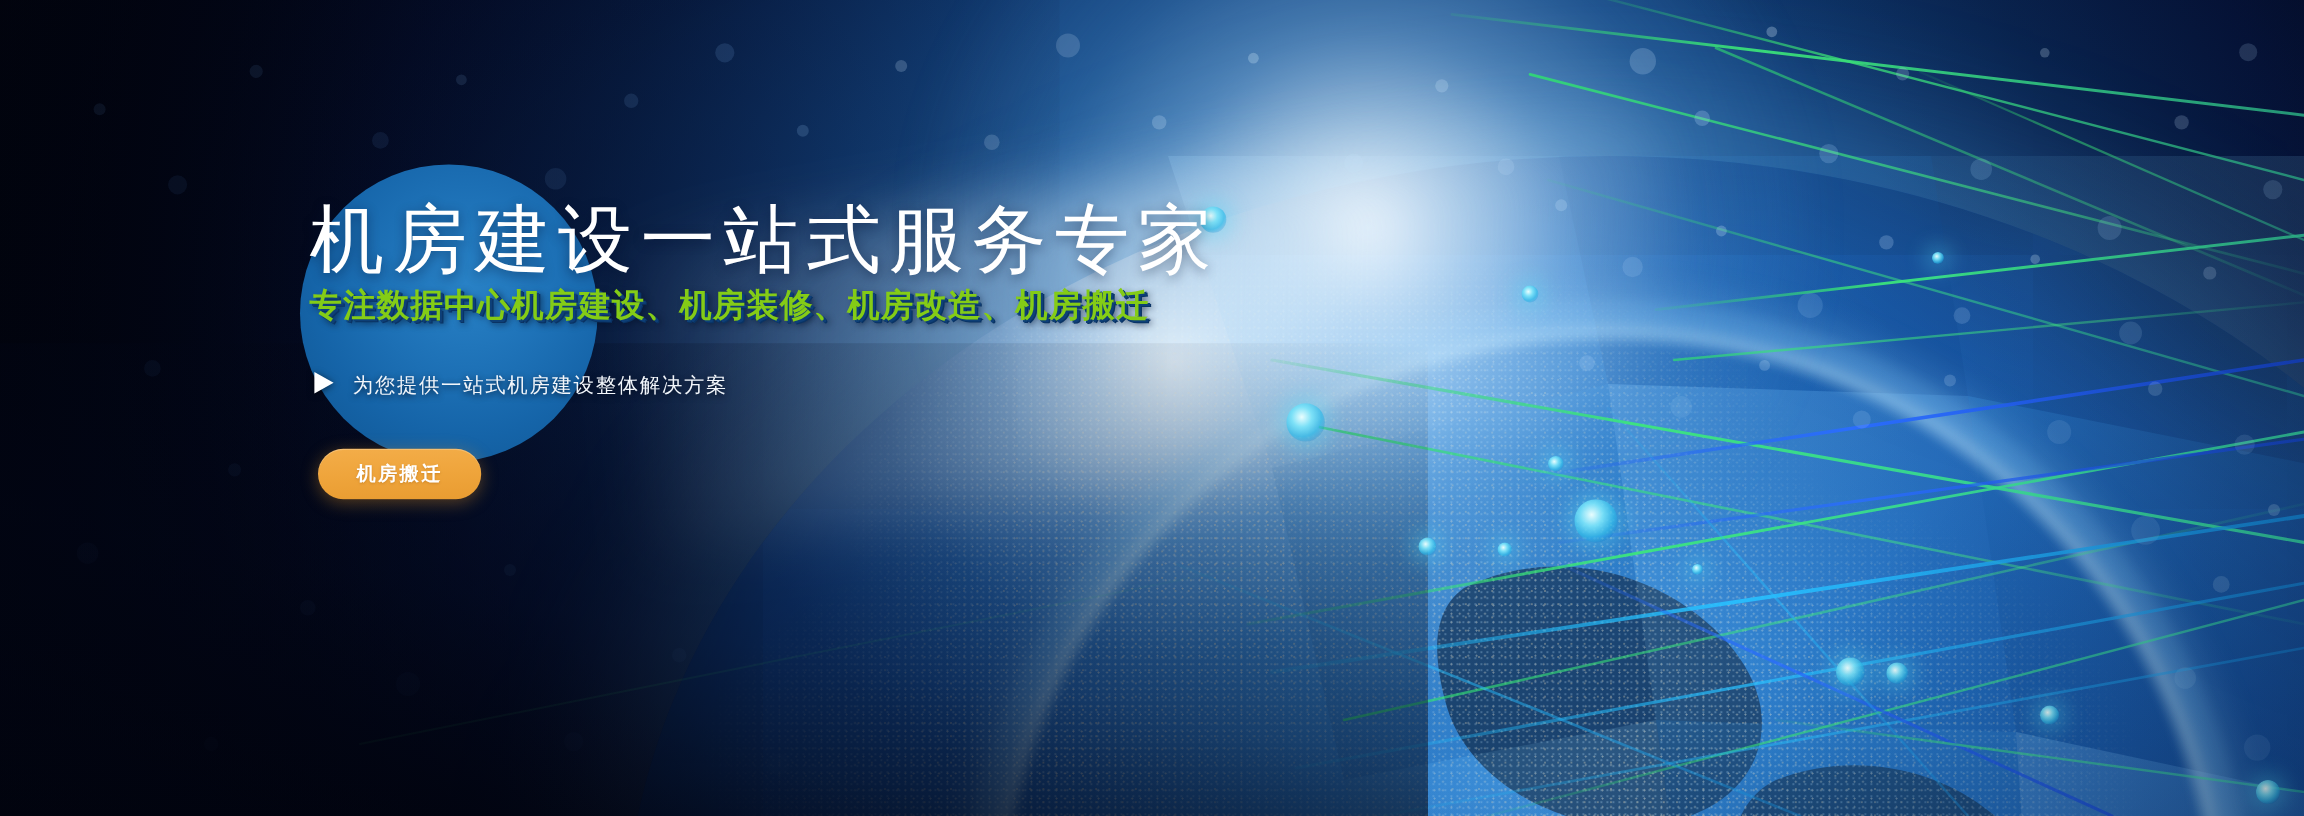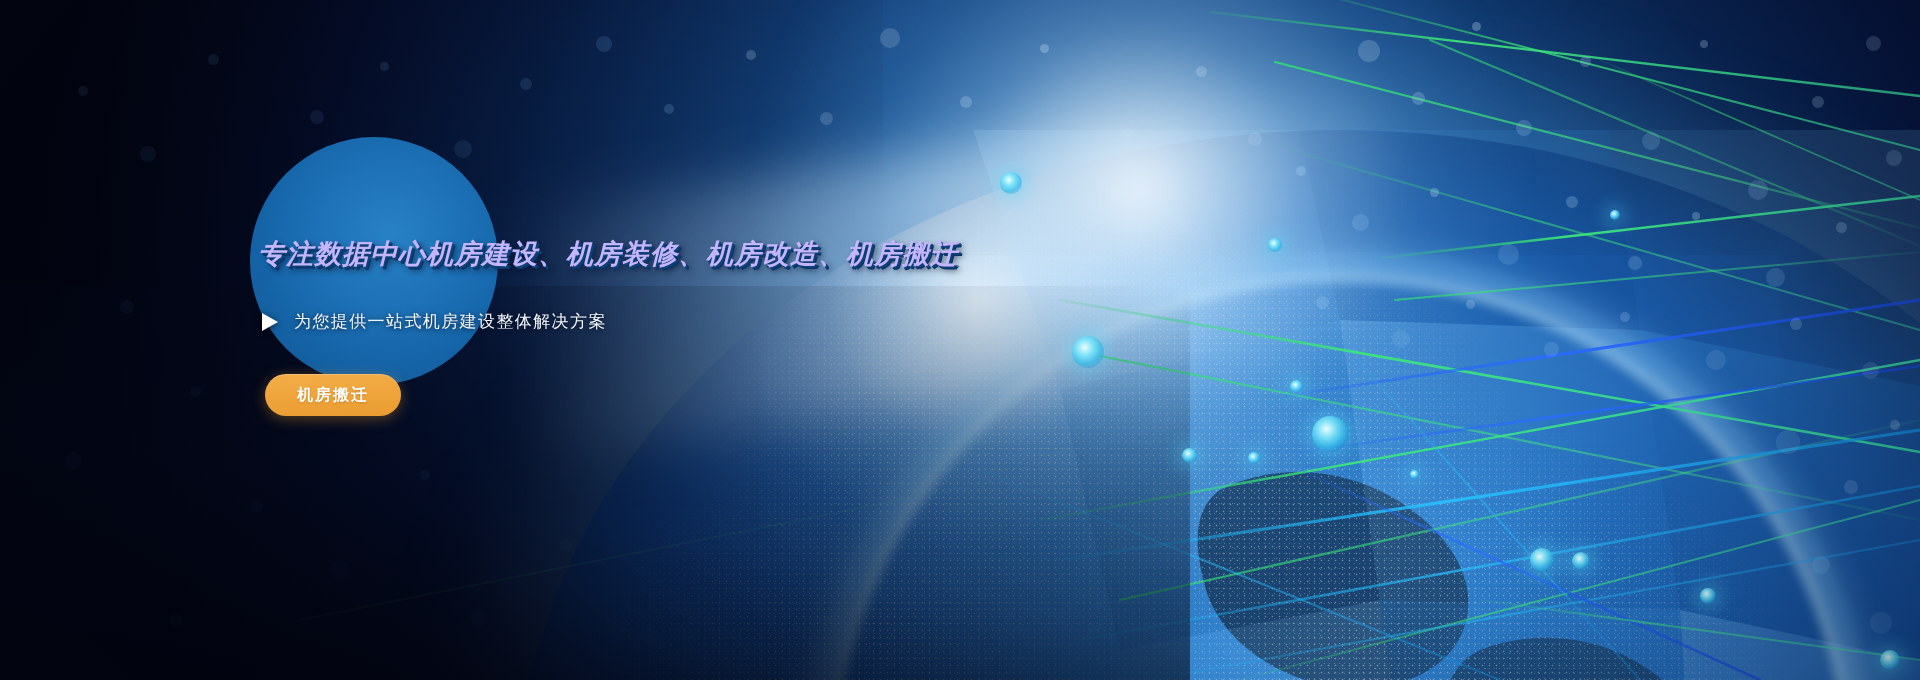--- a/index.html
+++ b/index.html
@@ -147,32 +147,32 @@
     color:#ffffff;
     font-weight:400;
     white-space:nowrap;
     text-shadow:0 2px 10px rgba(2,16,44,.45);
   }
 
   .subline{
     position:absolute; left:258px; top:235px;
     font-size:27px; line-height:38px;
     letter-spacing:1px;
-    font-weight:bold; font-style:italic;
-    color:#c4b5fd;
+    font-weight:bold; 
+    color:#84cc16;
     white-space:nowrap;
     text-shadow:
       2px 2px 0 #0d3f78,
       3px 3px 0 #0a3364,
       4px 4px 6px rgba(3,14,36,.75);
   }
 
   .tagline{
     position:absolute; left:262px; top:310px;
-    display:flex; align-items:center; gap:16px;
+    display:flex; gap:16px;
     white-space:nowrap;
   }
   .tagline-arrow{
     width:0; height:0;
     border-left:16px solid #ffffff;
     border-top:9px solid transparent;
     border-bottom:9px solid transparent;
     filter:drop-shadow(0 1px 3px rgba(0,0,0,.6));
   }
   .tagline-text{
@@ -418,20 +418,21 @@
     <span class="node" style="left:1610px;top:210px;width:10px;height:10px;"></span>
     <span class="node" style="left:1410px;top:470px;width:9px;height:9px;"></span>
   </div>
 
   <div class="vignette"></div>
 
   <div class="content">
 
     <div class="blue-disc"></div>
 
+    <h1 class="headline">机房建设一站式服务专家</h1>
 
     <h2 class="subline">专注数据中心机房建设、机房装修、机房改造、机房搬迁</h2>
 
     <div class="tagline">
       <span class="tagline-arrow"></span>
       <span class="tagline-text">为您提供一站式机房建设整体解决方案</span>
     </div>
 
     <button class="cta-button">机房搬迁</button>
   </div>

